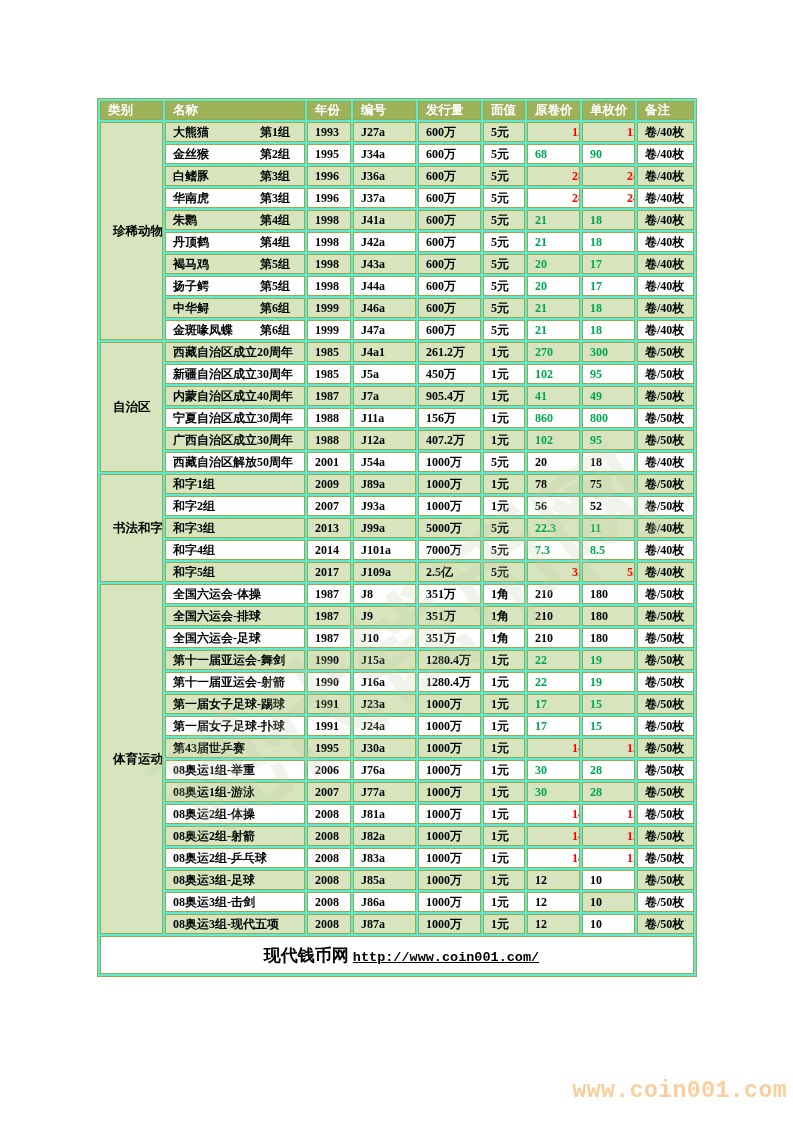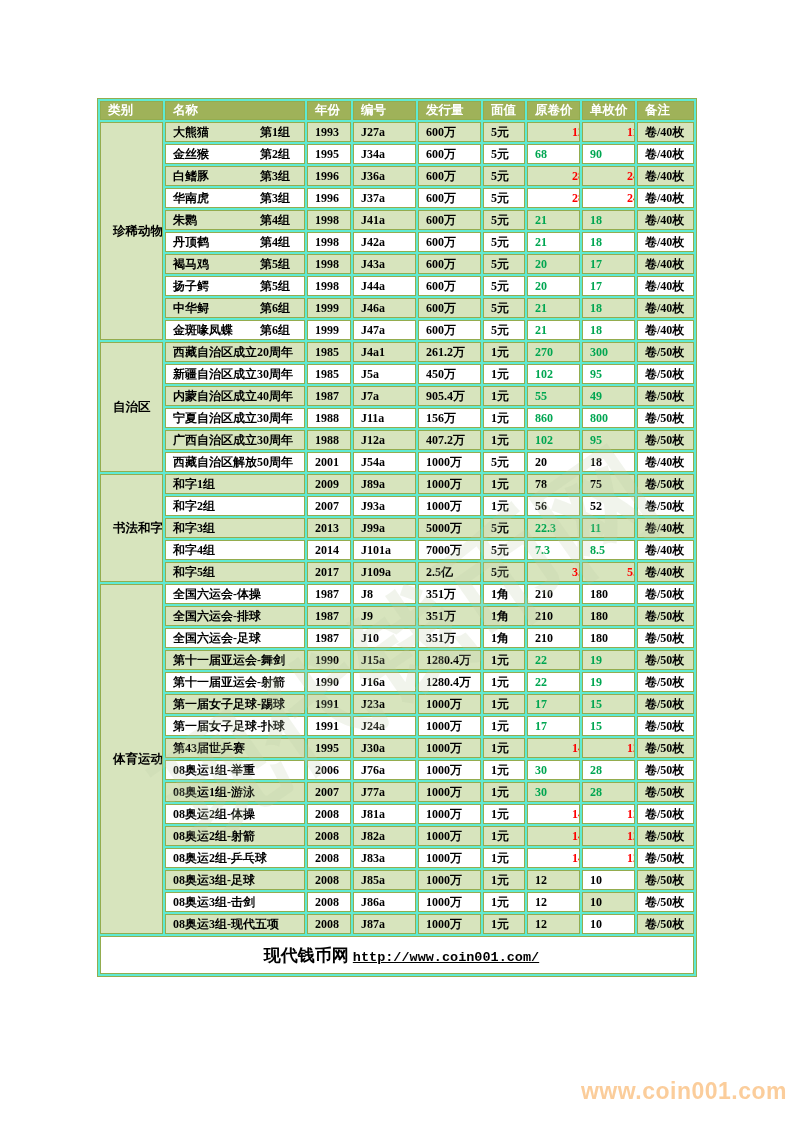--- a/index.html
+++ b/index.html
@@ -33,21 +33,21 @@
   td.footer-cell {
     height:36px; text-align:center; background:#ffffff; vertical-align:middle;padding-left:11px;
   }
   .site-name { font-size:17px; font-weight:bold; color:#000; }
   .site-url  {
     font-family:"Liberation Mono", monospace; font-size:13.5px; font-weight:bold;
     color:#000; text-decoration:underline; margin-left:4px;
   }
   .corner-watermark {
     position:absolute; right:6px; top:1078px;
-    font-family:Liberation Sans, sans-serif; font-weight:bold; font-size:23px;
+    font-family:Liberation Mono, monospace; font-weight:bold; font-size:23px;
     color:#FBCD9B; letter-spacing:0.5px;
   }
   .diag-watermark {
     position:absolute; left:120px; top:560px; width:600px;
     font-size:115px; font-weight:bold; color:rgba(190,205,170,0.22);
     transform:rotate(-35deg); transform-origin:center;
     pointer-events:none; white-space:nowrap; z-index:5;
     font-family:"Liberation Serif", serif;
   }
 </style>
@@ -265,21 +265,21 @@
       <tr>
         <td class="bg-g">
           <div class="name-wrap">
             <span>内蒙自治区成立40周年</span>
           </div>
         </td>
         <td class="bg-g">1987</td>
         <td class="bg-g">J7a</td>
         <td class="bg-g">905.4万</td>
         <td class="bg-g">1元</td>
-        <td class="bg-g c-green">55</td>
+        <td class="bg-g c-green">41</td>
         <td class="bg-g c-green">49</td>
         <td class="bg-g">卷/50枚</td>
       </tr>
       <tr>
         <td class="bg-w">
           <div class="name-wrap">
             <span>宁夏自治区成立30周年</span>
           </div>
         </td>
         <td class="bg-w">1988</td>

